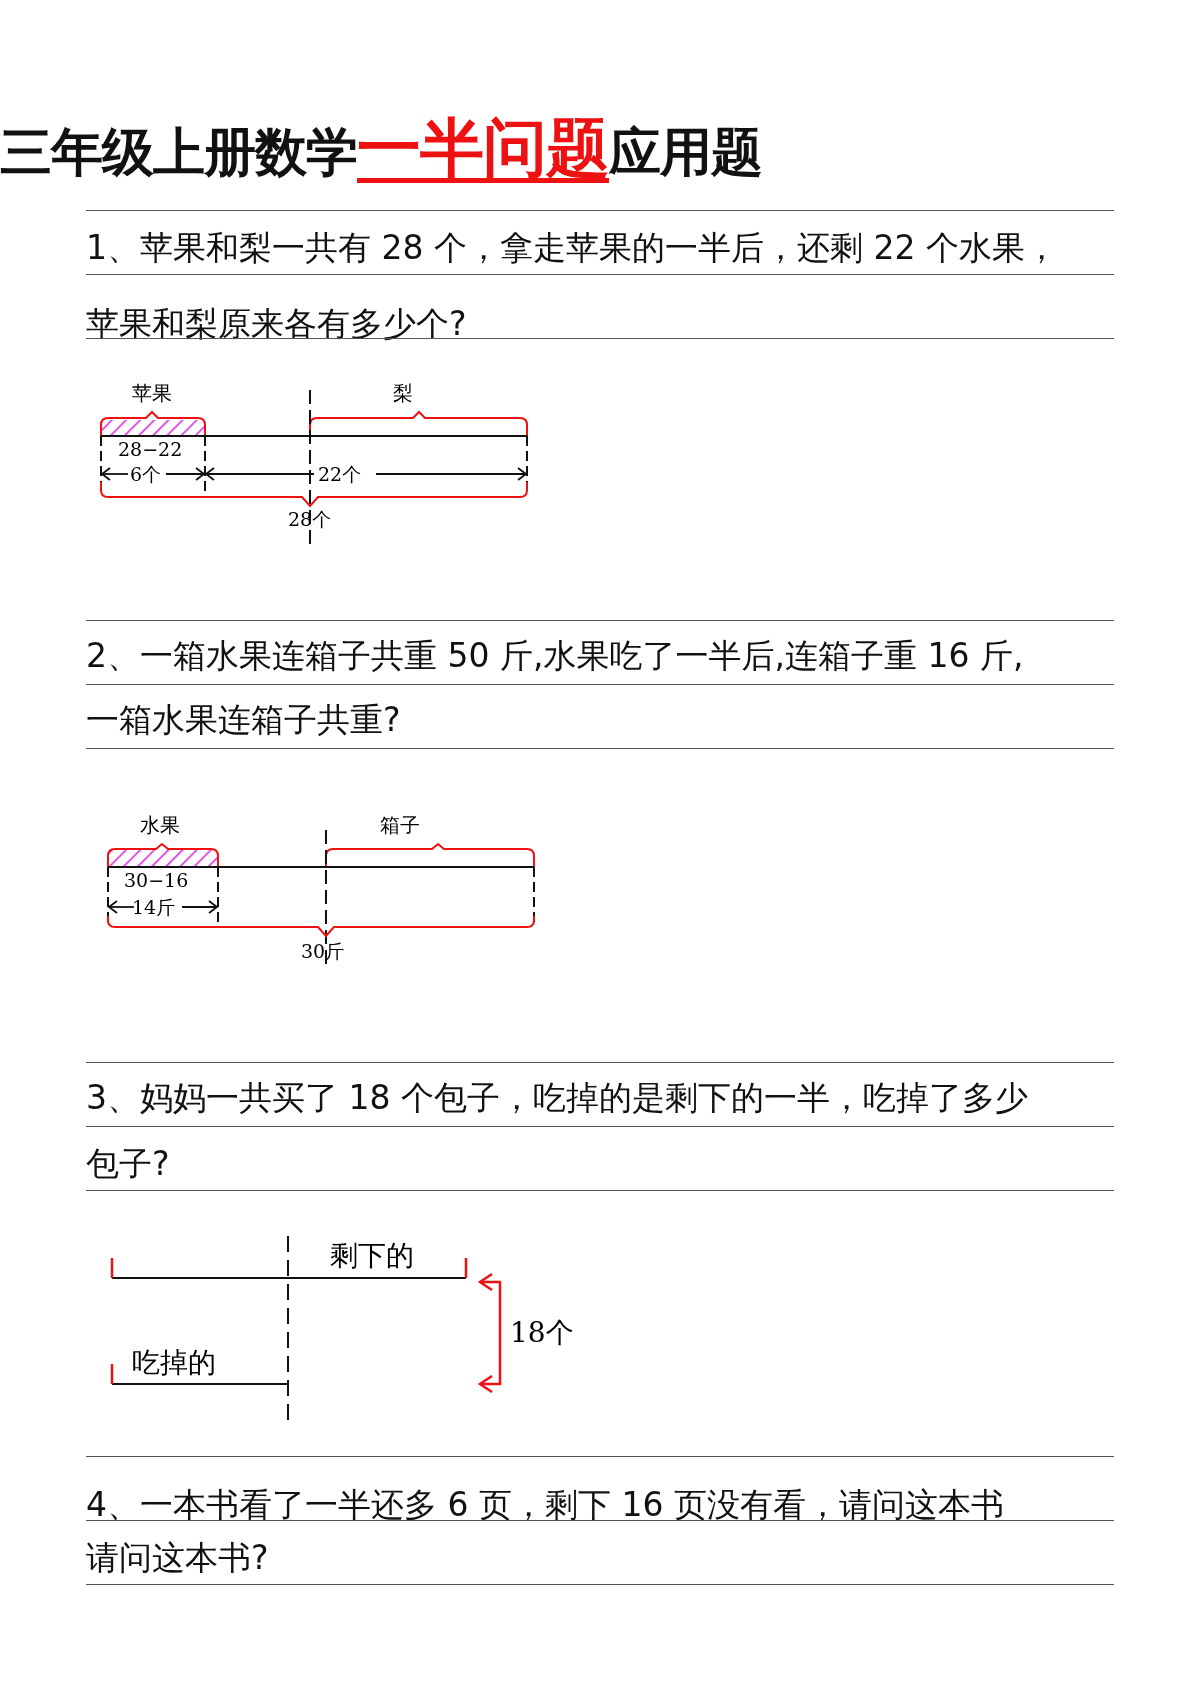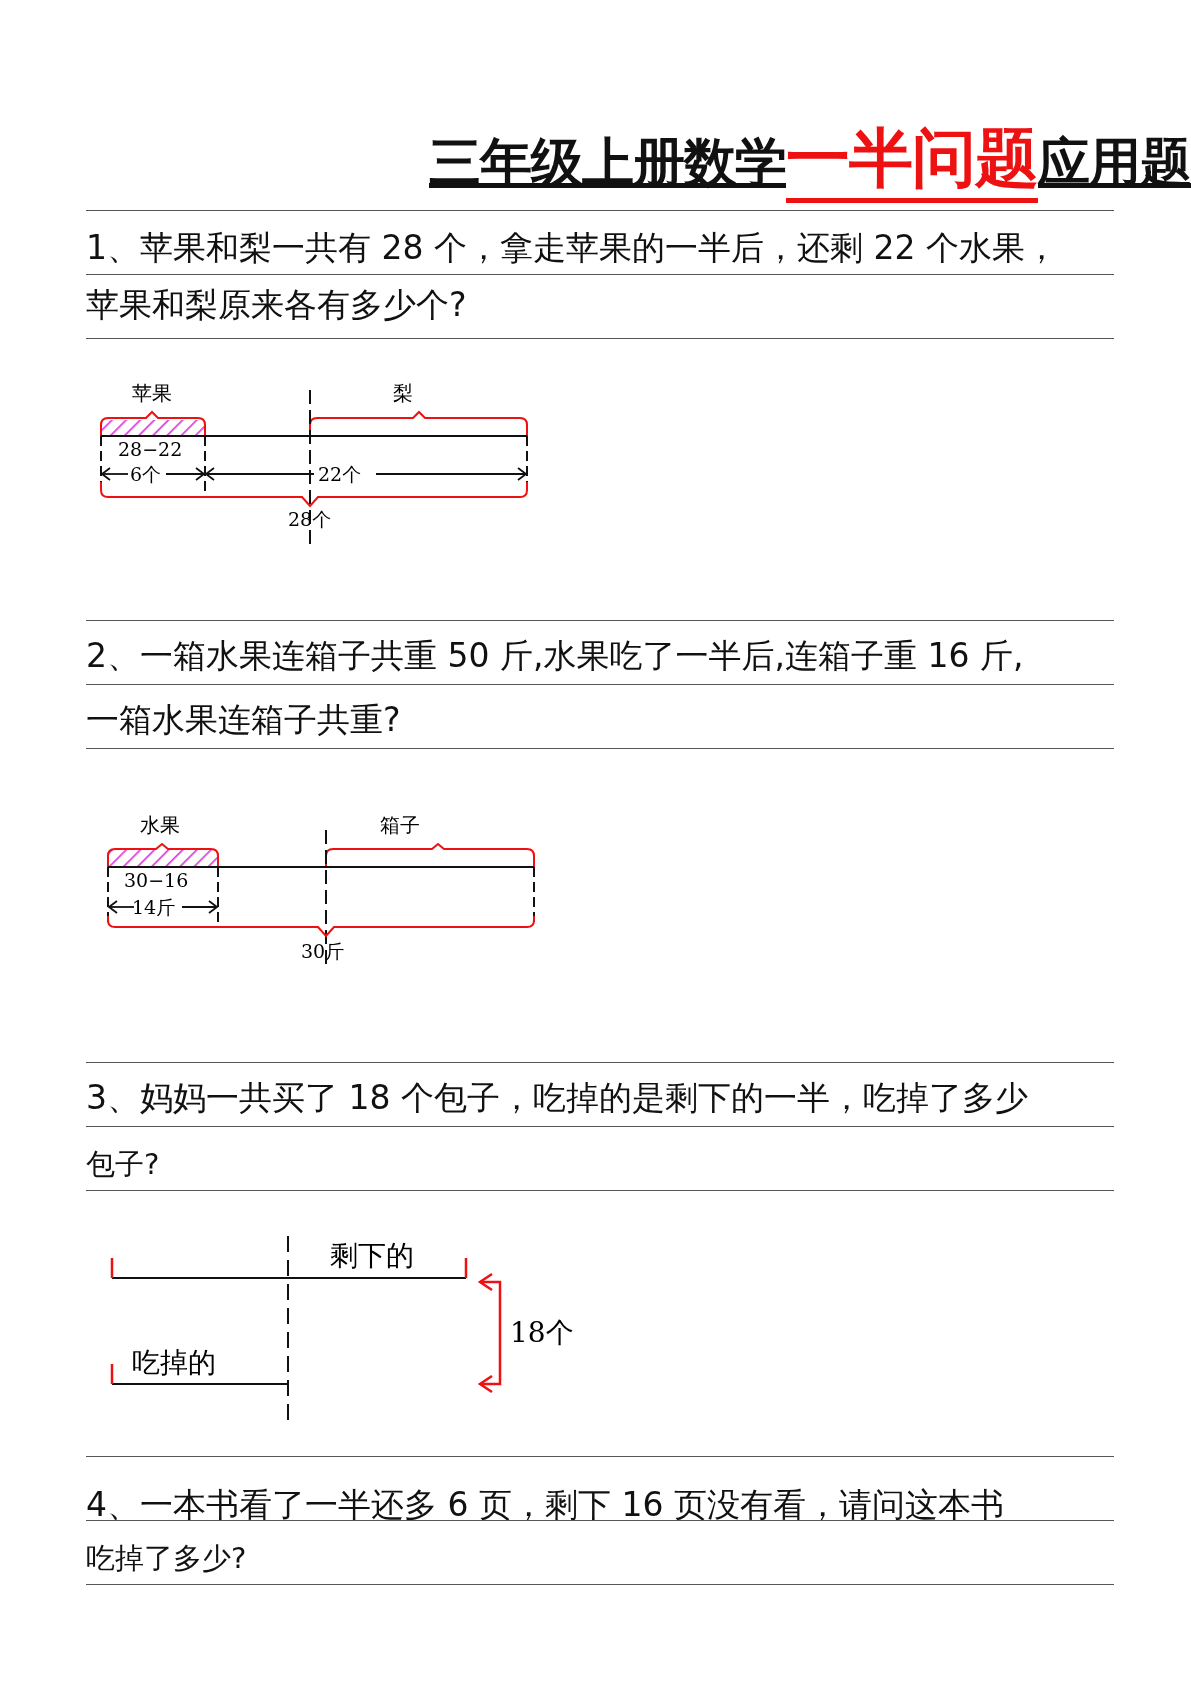--- a/index.html
+++ b/index.html
@@ -1,38 +1,38 @@
 <!DOCTYPE html>
 <html><head>
 <meta charset="utf-8">
 <style>
   html, body { margin: 0; padding: 0; background: #ffffff; }
   body { width: 1191px; height: 1684px; position: relative; overflow: hidden;
          font-family: "DejaVu Sans", sans-serif; color: #111; }
-  .title { position: absolute; top: 118px; left: 0; width: 1191px; text-align: right;
-           font-weight: bold; font-size: 54px; line-height: 81px; letter-spacing: -1px; white-space: nowrap; text-decoration: underline; }
+  .title { position: absolute; top: 118px; left: 0; width: 1191px; text-align: left;
+           font-weight: bold; font-size: 54px; line-height: 61px; letter-spacing: -1px; white-space: nowrap; }
   .title .black { color: #111; font-size: 52px; }
   .title .red { color: #ee1111; font-size: 64px; position: relative; display: inline-block; }
   .title .red::after { content: ""; position: absolute; left: 0; right: 0; bottom: -4px; height: 5px; background: #ee1111; }
   .rule { position: absolute; left: 86px; width: 1028px; height: 0; border-top: 1.5px solid #555; }
   .qline { position: absolute; left: 86px; font-size: 33px; line-height: 40px; white-space: nowrap; color: #111; }
-  .qline.small { font-size: 29px; }
+  .qline.small { font-size: 33px; }
   svg text { font-family: "DejaVu Serif", serif; }
 </style>
 </head>
 <body>
 
 <div class="title">
   <span class="black">三年级上册数学</span><span class="red">一半问题</span><span class="black">应用题</span>
 </div>
 
 <div class="rule" style="top:210px"></div>
 <div class="qline" style="top:228px">1、苹果和梨一共有 28 个，拿走苹果的一半后，还剩 22 个水果，</div>
 <div class="rule" style="top:274px"></div>
-<div class="qline" style="top:285px">苹果和梨原来各有多少个?</div>
+<div class="qline" style="top:304px">苹果和梨原来各有多少个?</div>
 <div class="rule" style="top:338px"></div>
 
 <svg style="position:absolute;left:90px;top:370px" width="460" height="190" viewBox="0 0 460 190">
   <defs>
     <pattern id="hatch1" width="10" height="10" patternUnits="userSpaceOnUse" patternTransform="rotate(45)">
       <rect width="10" height="10" fill="#fff"></rect>
       <line x1="0" y1="0" x2="0" y2="10" stroke="#e040e0" stroke-width="3.5"></line>
     </pattern>
   </defs>
   <text x="42" y="30" font-size="20">苹果</text>
@@ -118,14 +118,14 @@
   <text x="32" y="142" font-size="28">吃掉的</text>
 
   <path d="M380 52 H400 V154 H380" fill="none" stroke="#ee1111" stroke-width="2.5"></path>
   <path d="M392 44 L380 52 L392 60 M392 146 L380 154 L392 162" fill="none" stroke="#ee1111" stroke-width="2.5"></path>
   <text x="410" y="112" font-size="28">18个</text>
 </svg>
 
 <div class="rule" style="top:1456px"></div>
 <div class="qline" style="top:1485px">4、一本书看了一半还多 6 页，剩下 16 页没有看，请问这本书</div>
 <div class="rule" style="top:1520px"></div>
-<div class="qline small" style="top:1538px">吃掉了多少?</div>
+<div class="qline small" style="top:1538px">请问这本书?</div>
 <div class="rule" style="top:1584px"></div>
 
 </body></html>

